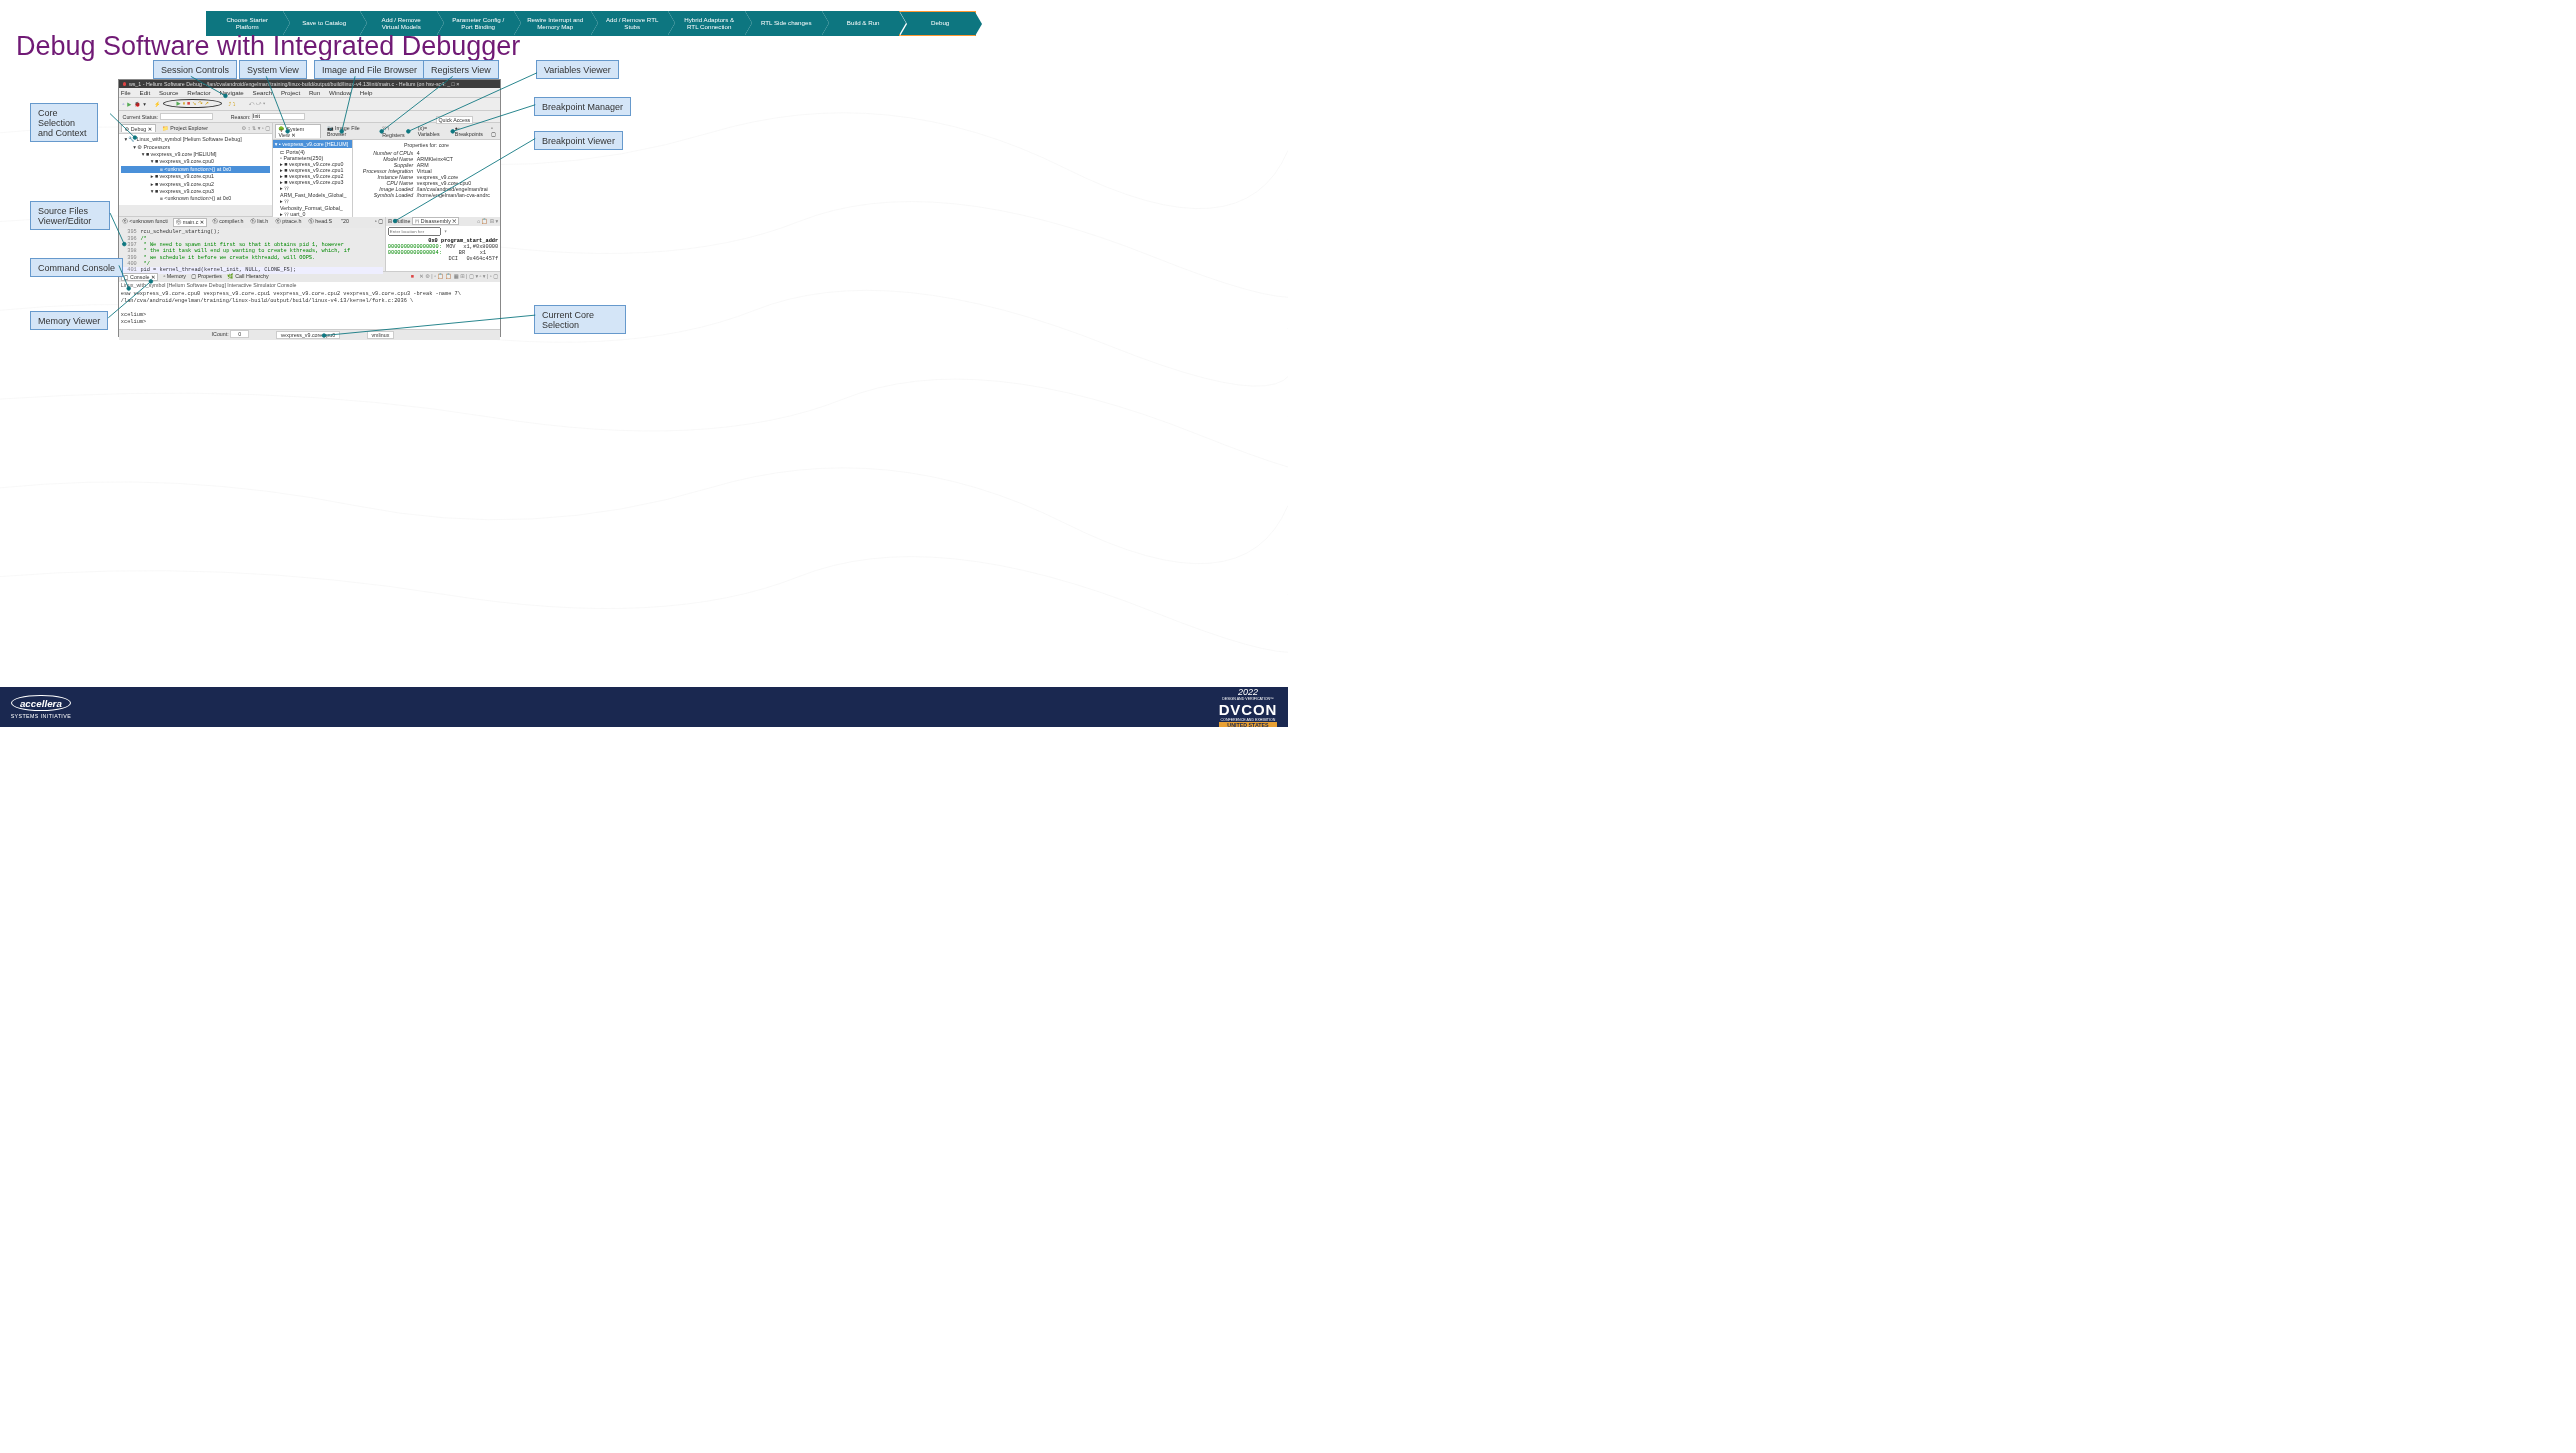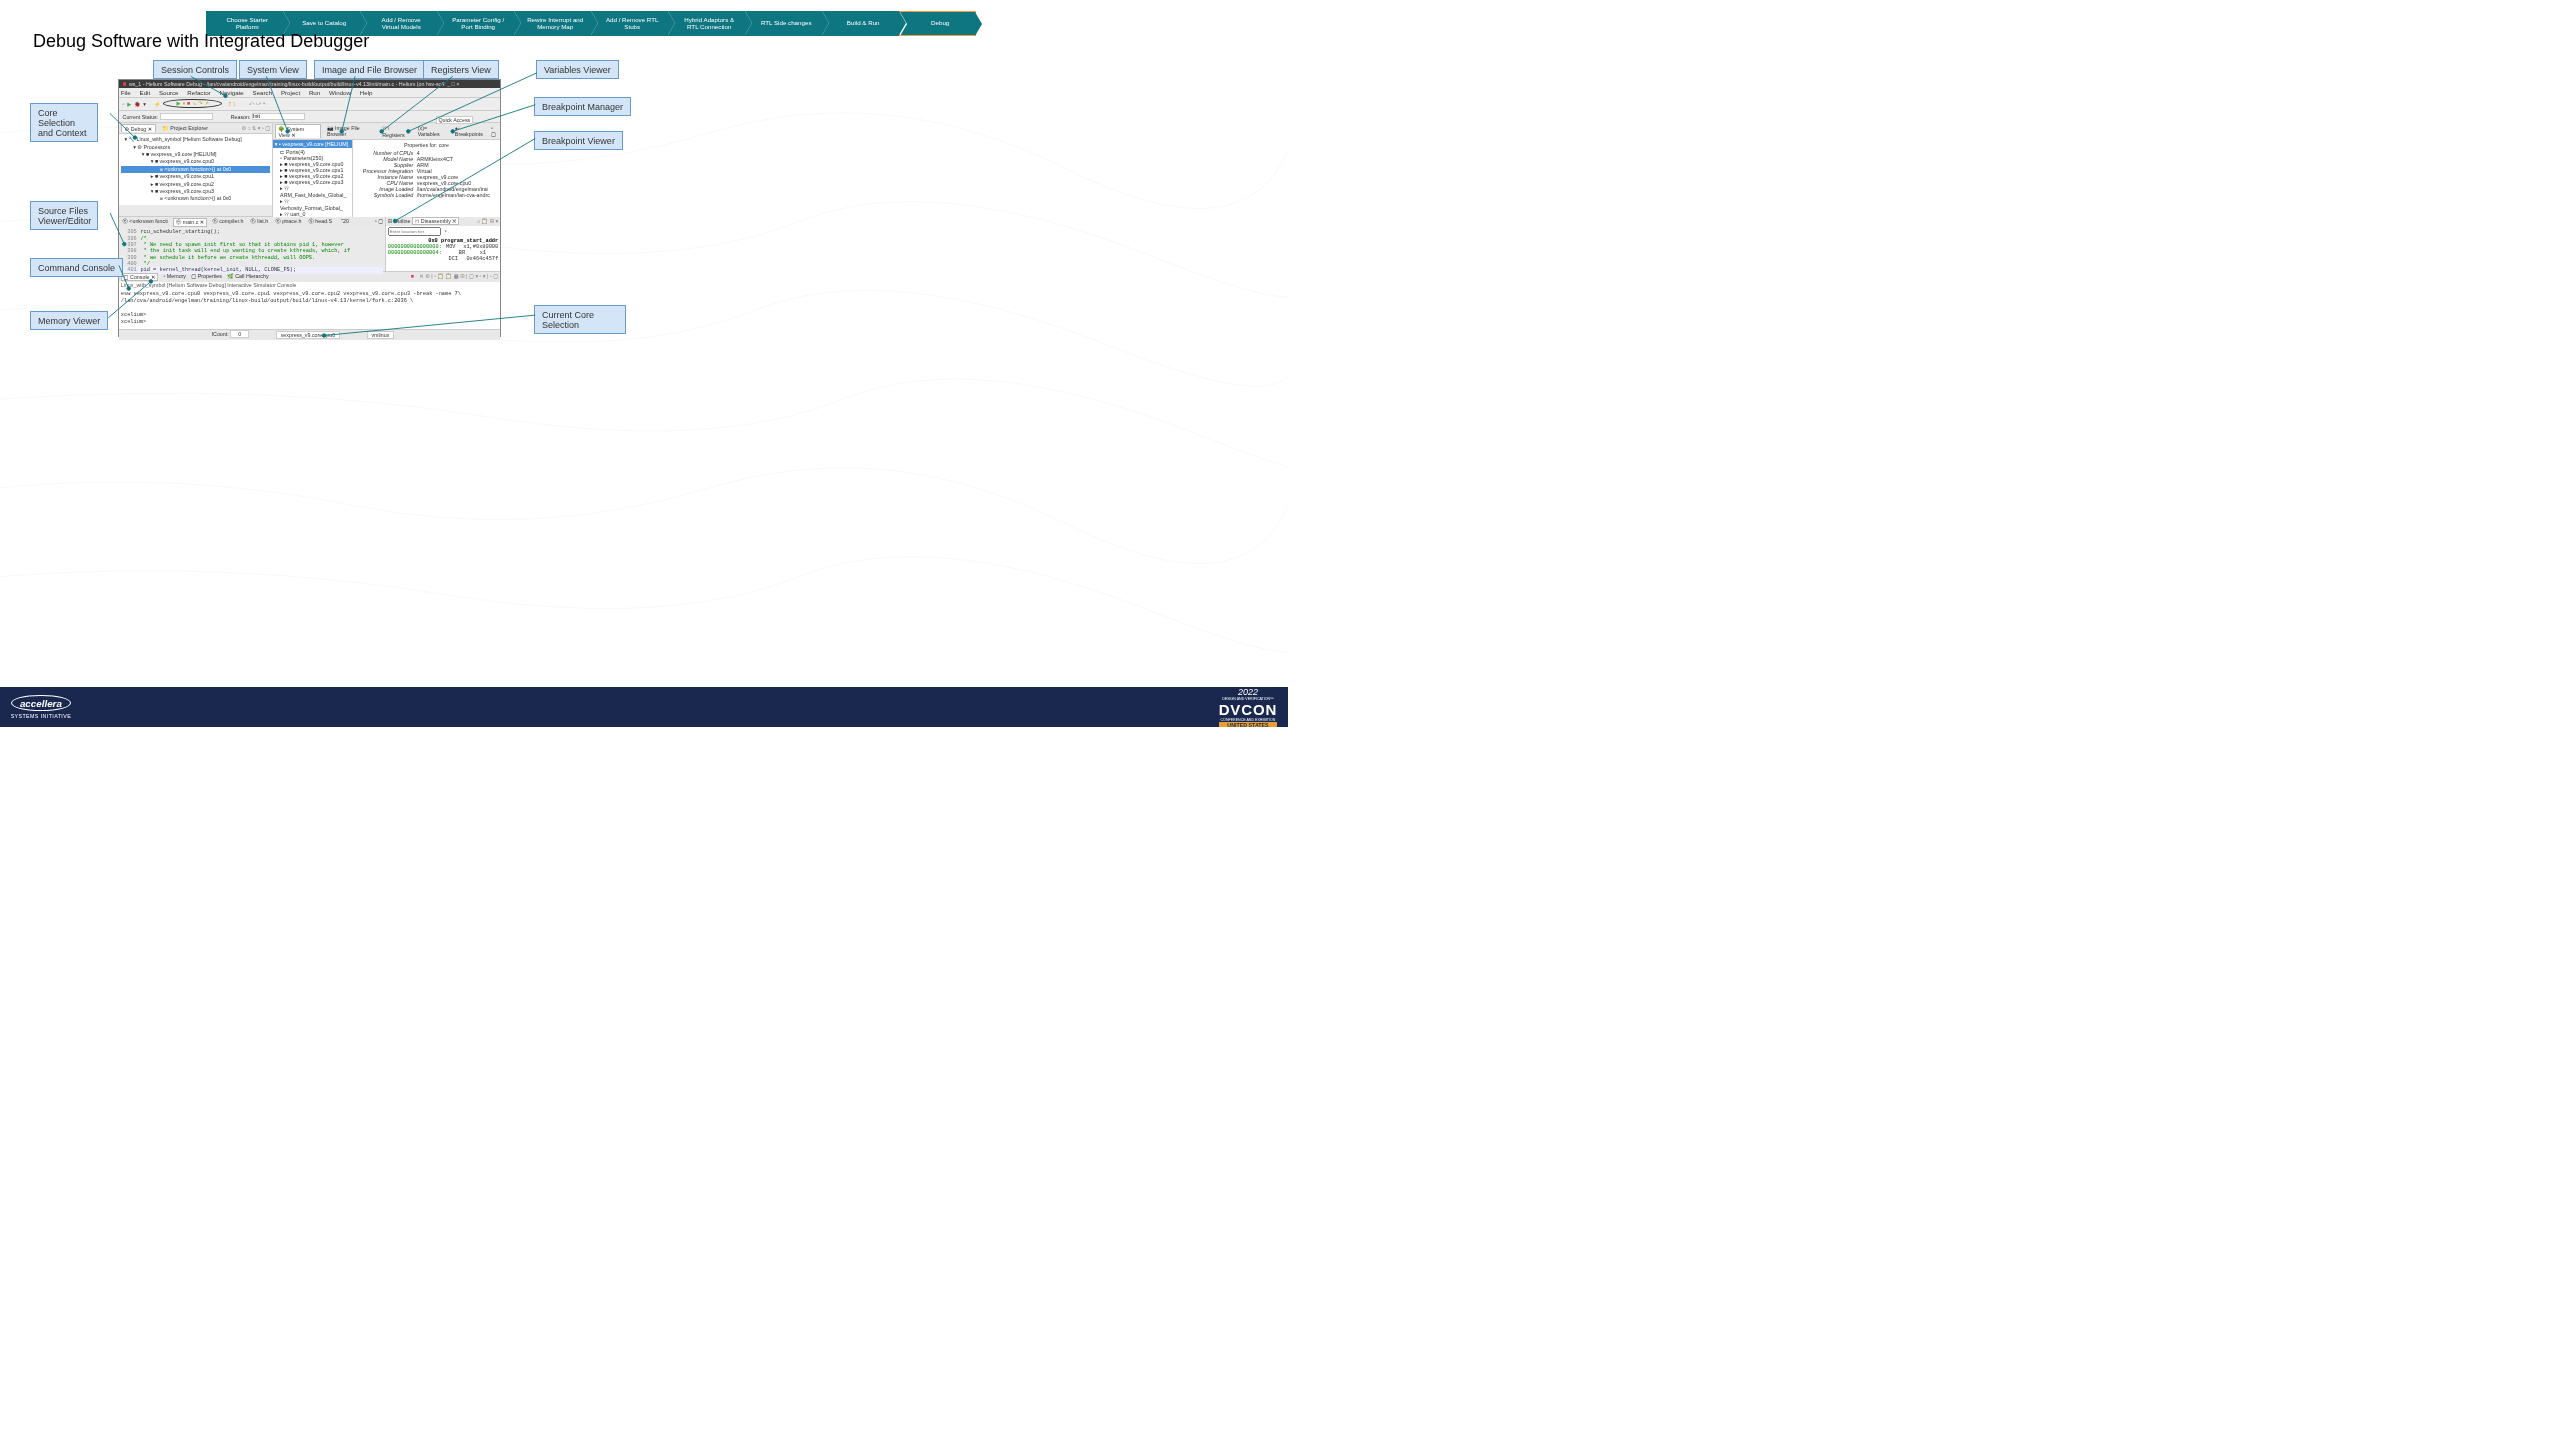--- a/index.html
+++ b/index.html
@@ -8,21 +8,21 @@
   
   .workflow { position: absolute; top: 10.7px; left: 206px; display: flex; height: 25px; }
   .chevron { position: relative; background: #0d7680; color: #fff; font-size: 6.2px; display: flex; align-items: center; justify-content: center; text-align: center; padding: 0 7px 0 12.4px; width: 77px; line-height: 1.2; }
   .chevron::after { content: ''; position: absolute; right: -7px; top: 0; border-left: 7px solid #0d7680; border-top: 12.4px solid transparent; border-bottom: 12.4px solid transparent; z-index: 1; }
   .chevron::before { content: ''; position: absolute; left: 0; top: 0; border-left: 7px solid #fff; border-top: 12.4px solid transparent; border-bottom: 12.4px solid transparent; }
   .chevron:first-child::before { display: none; }
   .chevron.active { background: #0d7680; border: 1.8px solid #ff9933; }
   .chevron.active::after { border-left-color: #0d7680; }
   
   
-  .slide-title { position: absolute; top: 31px; left: 33px; font-size: 18px; font-weight: 300; color: #000000; }
+  .slide-title { position: absolute; top: 31px; left: 16px; font-size: 27px; font-weight: 300; color: #701a75; }
   
   .ide-window { position: absolute; top: 79px; left: 118px; width: 383px; height: 258px; background: #eaeaea; border: 0.9px solid #888; font-size: 5.3px; color: #333; }
   .titlebar { background: #3c3c3c; color: #ddd; padding: 0.9px 3.6px; font-size: 5.3px; display: flex; align-items: center; }
   .titlebar .red-dot { width: 3.6px; height: 3.6px; background: #d44; border-radius: 50%; margin-right: 2.7px; }
   .menubar { background: #ededed; padding: 0.9px 1.8px; font-size: 6.2px; color: #333; border-bottom: 0.9px solid #ccc; }
   .menubar span { margin-right: 7px; }
   .toolbar { background: #ededed; padding: 1.8px 3.6px; border-bottom: 0.9px solid #ccc; display: flex; align-items: center; gap: 2.7px; }
   .session-oval { border: 0.9px solid #333; border-radius: 50%; padding: 0 12.4px; display: inline-flex; gap: 1.8px; }
   .status-row { background: #ededed; padding: 1.8px 3.6px; font-size: 5.3px; border-bottom: 0.9px solid #ccc; display: flex; gap: 18px; }
   .status-row input { font-size: 5.3px; width: 53px; height: 7px; border: 0.9px solid #ccc; }
@@ -319,21 +319,21 @@
 </div>
 
 <div class="callout" style="top:60px;left:153px">Session Controls</div>
 <div class="callout" style="top:60px;left:239px">System View</div>
 <div class="callout" style="top:60px;left:314px">Image and File Browser</div>
 <div class="callout" style="top:60px;left:423px">Registers View</div>
 <div class="callout" style="top:60px;left:536px">Variables Viewer</div>
 <div class="callout" style="top:103px;left:30px;width:68px">Core Selection and Context</div>
 <div class="callout" style="top:97px;left:534px">Breakpoint Manager</div>
 <div class="callout" style="top:131px;left:534px">Breakpoint Viewer</div>
-<div class="callout" style="top:201px;left:30px;width:68px">Source Files Viewer/Editor</div>
+<div class="callout" style="top:201px;left:30px;width:80px">Source Files Viewer/Editor</div>
 <div class="callout" style="top:258px;left:30px">Command Console</div>
 <div class="callout" style="top:311px;left:30px">Memory Viewer</div>
 <div class="callout" style="top:305px;left:534px;width:92px">Current Core Selection</div>
 
 <svg style="position:absolute;top:0;left:0;width:100%;height:100%;pointer-events:none;z-index:5" viewBox="0 0 1451 819" width="1288" height="727">
   <g stroke="#0d7680" stroke-width="1" fill="#0d7680">
     <line x1="215" y1="86" x2="254" y2="108"></line>
       <circle cx="254" cy="108" r="2"></circle>
     <line x1="300" y1="86" x2="324" y2="148"></line>
       <circle cx="324" cy="148" r="2"></circle>

